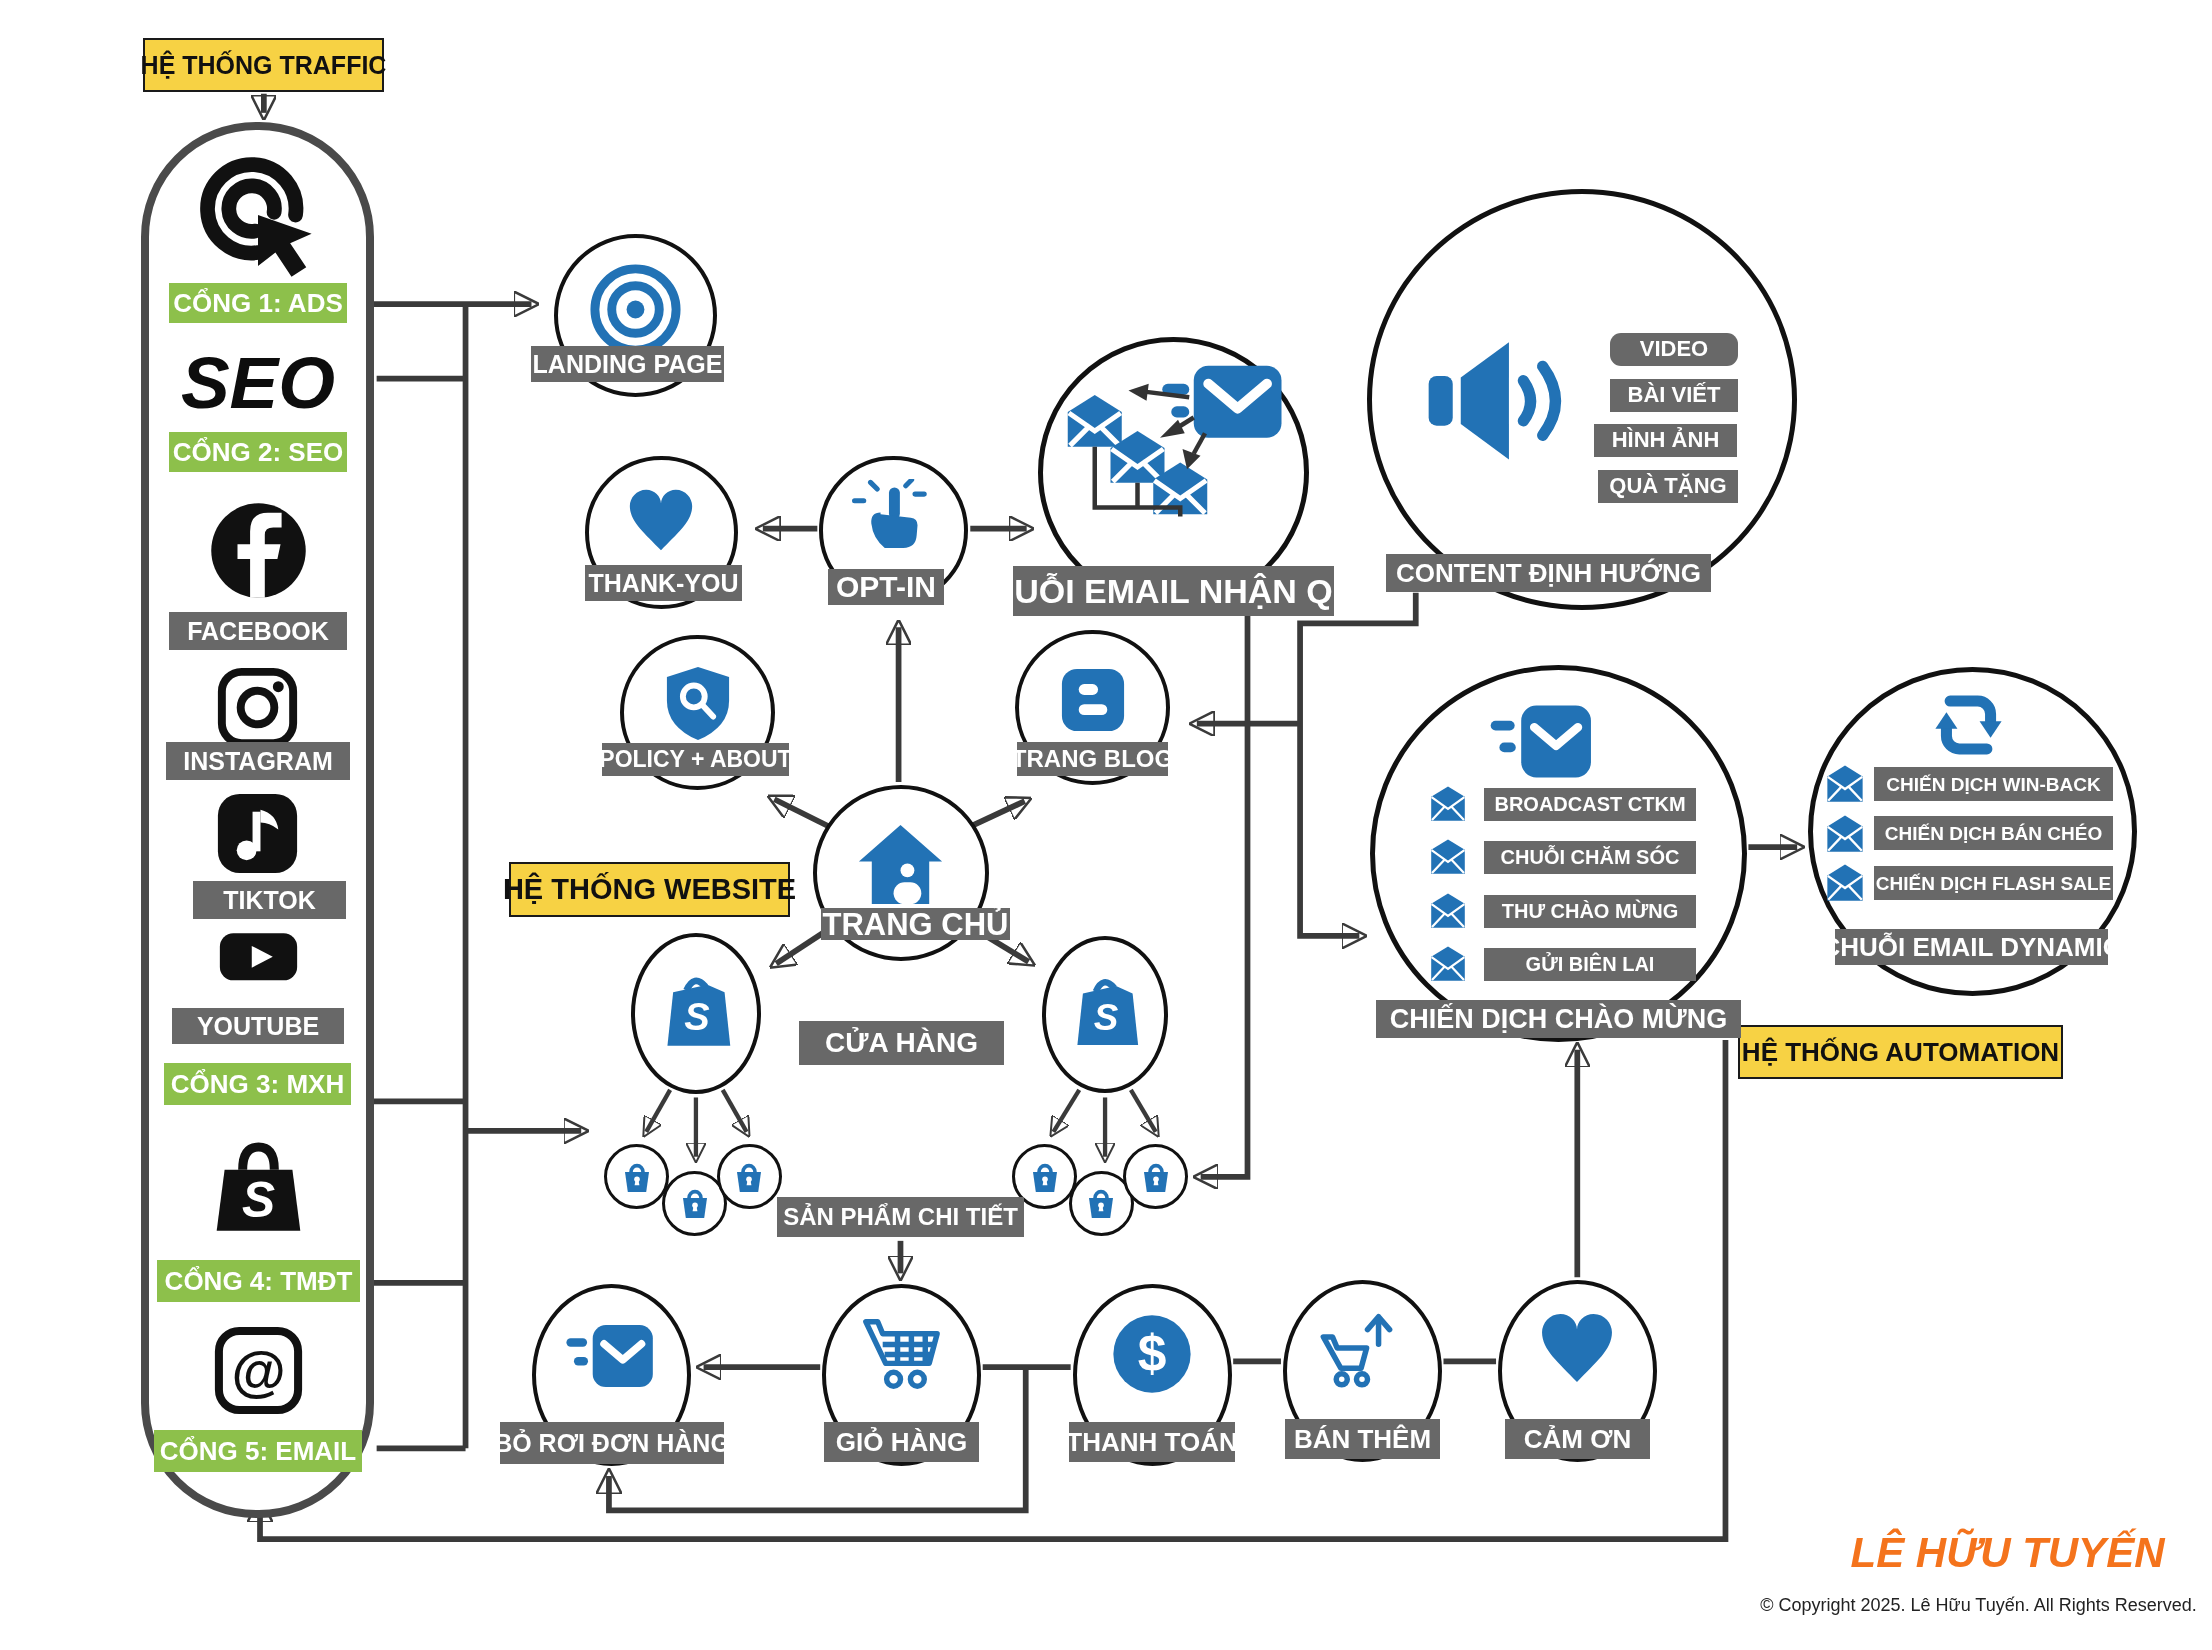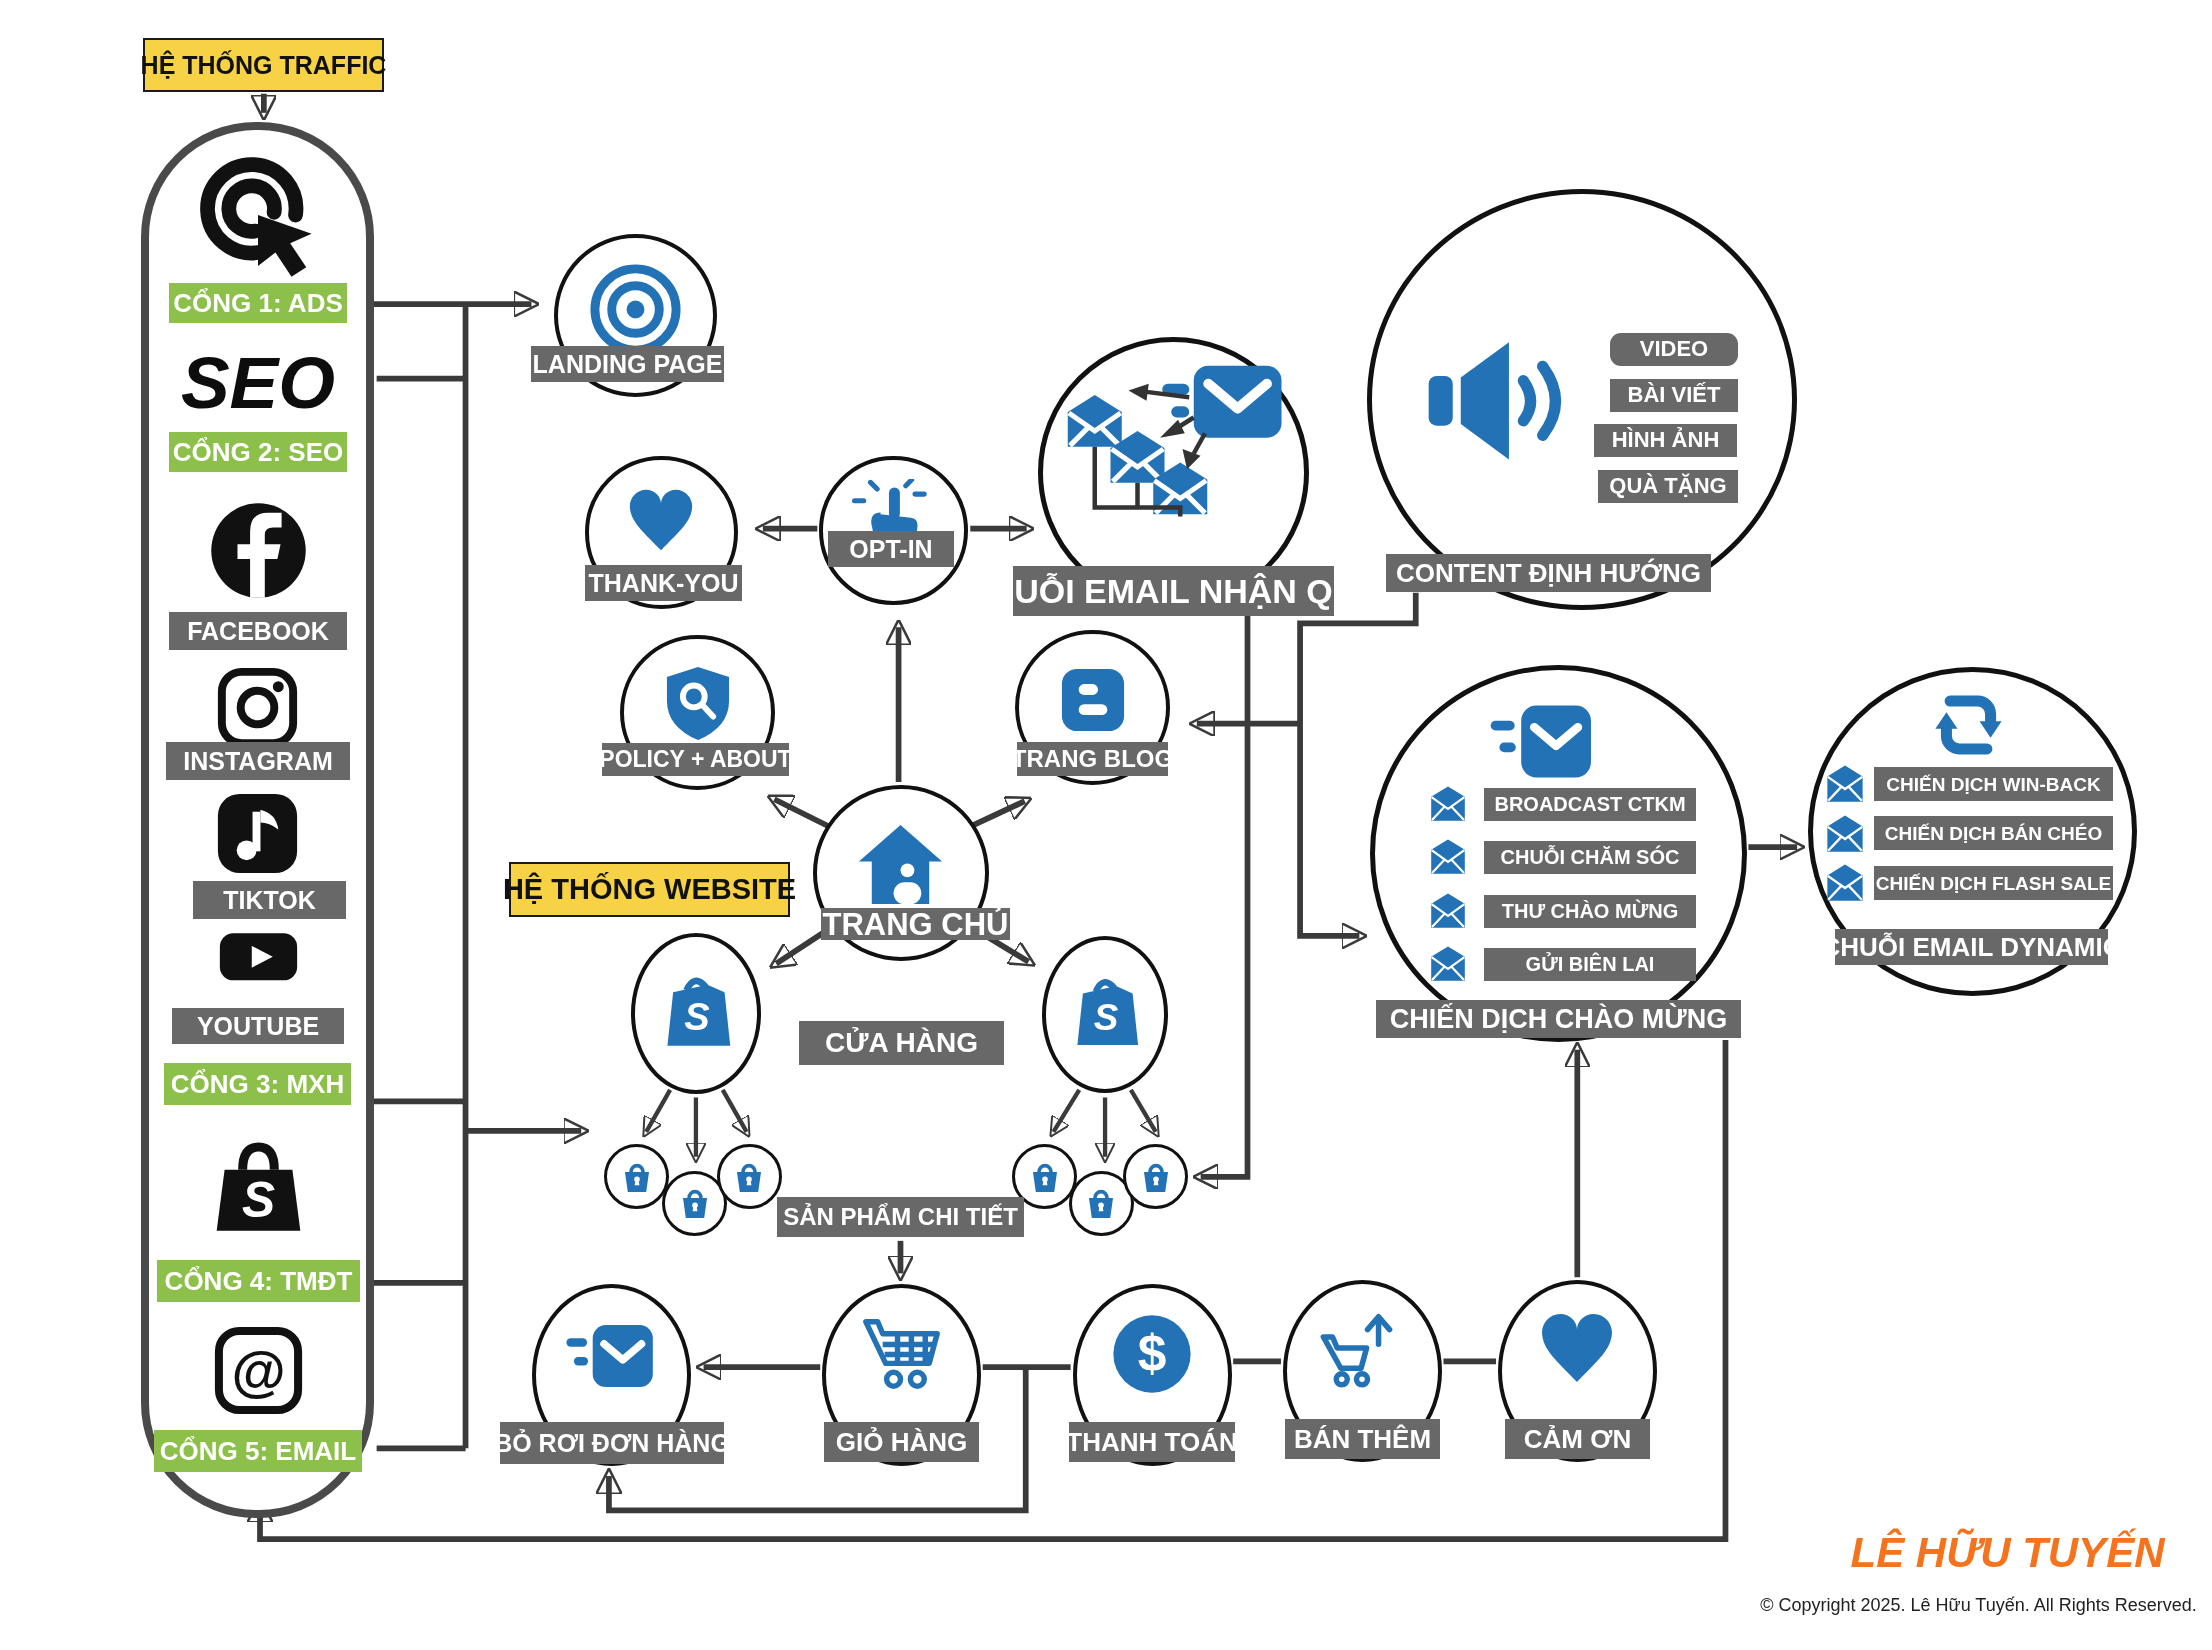--- a/index.html
+++ b/index.html
@@ -233,20 +233,21 @@
     <path class="w45" d="M1642,408 L1668,368" marker-end="url(#ms)"></path>
     <path class="w45" d="M1648,426 L1670,413" marker-end="url(#ms)"></path>
     <path class="w45" d="M1648,446 L1658,456" marker-end="url(#ms)"></path>
     <path class="w45" d="M1642,462 L1660,498" marker-end="url(#ms)"></path>
   </svg>
 
   <div class="abs lbl yellowbox" id="traffic-header" style="left:143px;top:38px;width:241px;height:54px;font-size:25px;">HỆ THỐNG TRAFFIC</div>
   <div class="abs" id="capsule" style="left:141px;top:122px;width:233px;height:1396px;"></div>
 
   <div class="abs lbl yellowbox" style="left:509px;top:862px;width:281px;height:55px;font-size:29px;">HỆ THỐNG WEBSITE</div>
+  <div class="abs lbl yellowbox" style="left:1738px;top:1025px;width:325px;height:54px;font-size:26px;">HỆ THỐNG AUTOMATION</div>
   <div class="abs lbl gray" style="left:799px;top:1021px;width:205px;height:44px;font-size:28px;">CỬA HÀNG</div>
   <div class="abs lbl gray" style="left:777px;top:1197px;width:247px;height:40px;font-size:24px;">SẢN PHẨM CHI TIẾT</div>
 
   <div class="abs" id="brand" style="left:1850px;top:1528px;width:315px;height:50px;font-size:42px;">LÊ HỮU TUYẾN</div>
   <div class="abs" id="copyright" style="left:1749px;top:1593px;width:459px;height:25px;font-size:18px;">© Copyright 2025. Lê Hữu Tuyến. All Rights Reserved.</div>
 
   <div id="gen">
       <svg class="abs icon" style="left: 191px; top: 148px; width: 134px; height: 134px;" viewBox="0 0 140 140" width="134" height="134">
         <use href="#ads-click-icon"></use>
       </svg>
@@ -285,21 +286,21 @@
       <div class="abs lbl gray" style="left: 531px; top: 346px; width: 193px; height: 36px; font-size: 25px;">LANDING PAGE</div>
       <div class="abs circle" style="left: 585px; top: 456px; width: 153px; height: 153px; border-width: 4.8px;"></div>
       <svg class="abs icon" style="left: 620px; top: 479px; width: 82px; height: 82px;" viewBox="0 0 86 86" width="82" height="82">
         <use href="#heart-icon"></use>
       </svg>
       <div class="abs lbl gray" style="left: 585px; top: 565px; width: 157px; height: 36px; font-size: 25px;">THANK-YOU</div>
       <div class="abs circle" style="left: 819px; top: 456px; width: 149px; height: 149px; border-width: 4.8px;"></div>
       <svg class="abs icon" style="left: 852px; top: 479px; width: 84px; height: 84px;" viewBox="0 0 88 88" width="84" height="84">
         <use href="#click-hand-icon"></use>
       </svg>
-      <div class="abs lbl gray" style="left: 828px; top: 531px; width: 126px; height: 36px; font-size: 25px;">OPT-IN</div>
+      <div class="abs lbl gray" style="left: 828px; top: 569px; width: 116px; height: 36px; font-size: 30px;">OPT-IN</div>
       <div class="abs circle" style="left: 1038px; top: 337px; width: 271px; height: 271px; border-width: 5.7px;"></div>
       <svg class="abs icon" style="left: 1061px; top: 349px; width: 225px; height: 182px;" viewBox="0 0 235 190" width="225" height="182">
         <use href="#email-sequence-icon"></use>
       </svg>
       <div class="abs lbl gray" style="left: 1013px; top: 566px; width: 321px; height: 50px; font-size: 34px;">CHUỖI EMAIL NHẬN QUÀ</div>
       <div class="abs circle" style="left: 1367px; top: 189px; width: 430px; height: 421px; border-width: 5.7px;"></div>
       <svg class="abs icon" style="left: 1422px; top: 314px; width: 161px; height: 172px;" viewBox="0 0 168 180" width="161" height="172">
         <use href="#speaker-icon"></use>
       </svg>
       <div class="abs lbl gray" style="left: 1386px; top: 554px; width: 325px; height: 38px; font-size: 26px;">CONTENT ĐỊNH HƯỚNG</div>

